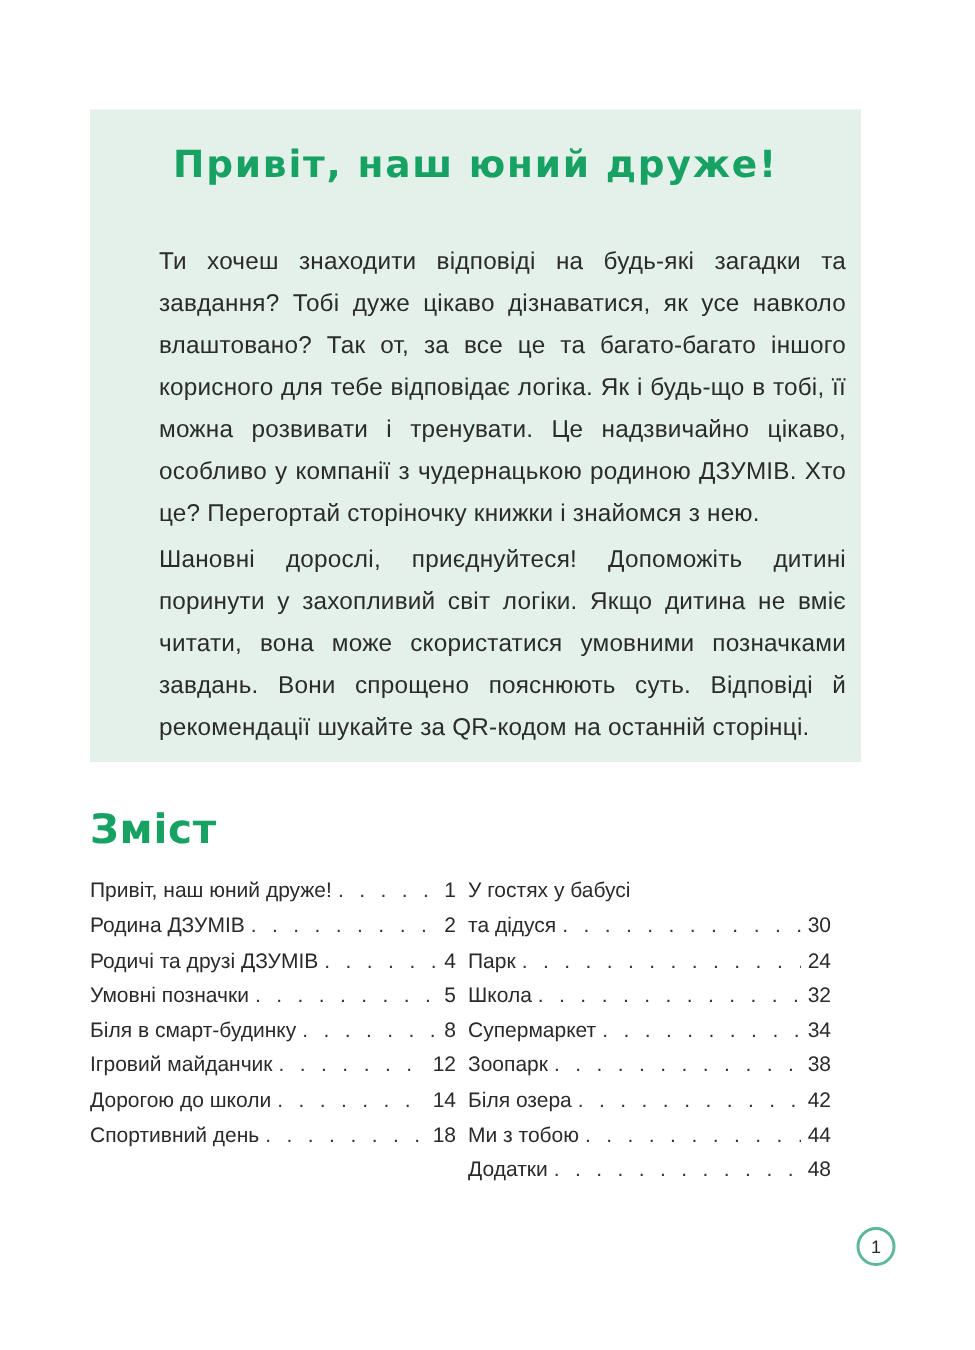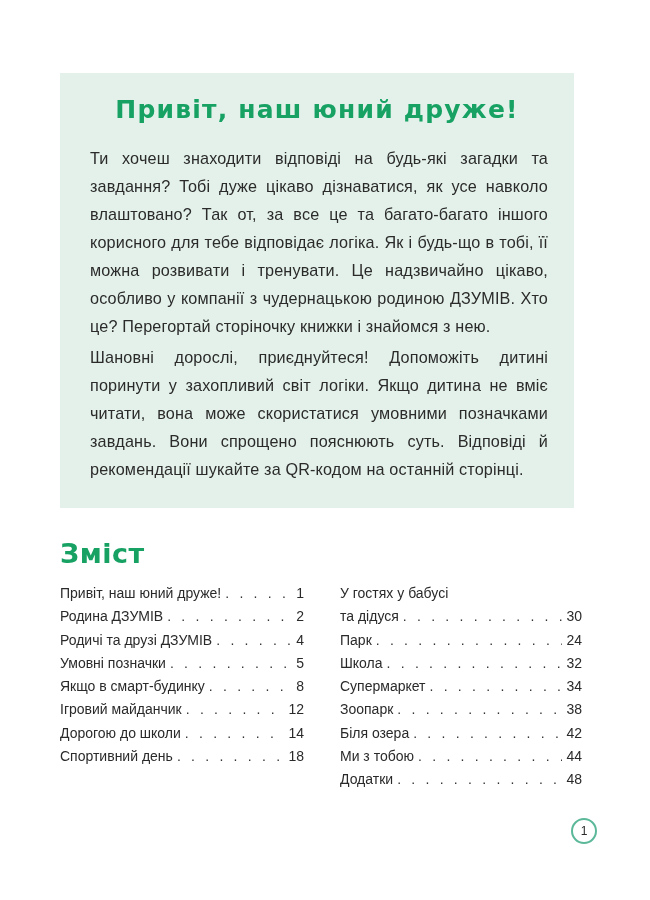--- a/index.html
+++ b/index.html
@@ -2,29 +2,29 @@
 <html><head>
 <meta charset="utf-8">
 <style>
   html, body { margin:0; padding:0; }
   body { width:650px; height:900px; background:#ffffff; position:relative; overflow:hidden;
          font-family:"Liberation Sans", "DejaVu Sans", sans-serif; color:#2a2a2a; }
   .panel { position:absolute; left:60px; top:73px; width:514px; height:435px; background:#e3f1ea; }
   .panel h1 { position:absolute; left:0; top:22px; width:100%; margin:0; text-align:center;
               font-family:"DejaVu Sans", sans-serif; font-weight:bold; font-size:25px; letter-spacing:1.2px;
               color:#17a264; }
-  .para { position:absolute; left:30px; width:458px; margin:0; font-size:16.2px; line-height:28px;
+  .para { position:absolute; left:30px; width:458px; margin:16px; font-size:16.2px; line-height:28px;
           text-align:justify; color:#2b2b2b; letter-spacing:0.15px; }
   .p1 { top:71px; }
   .p2 { top:270px; }
   .toc-title { position:absolute; left:60px; top:538px; margin:0; font-family:"DejaVu Sans", sans-serif;
                font-weight:bold; font-size:27px; color:#17a264; letter-spacing:0.5px; }
   .col { position:absolute; top:585px; width:244px; }
   .col.left { left:60px; }
-  .col.right { left:340px; width:242px; }
+  .col.right { left:312px; width:242px; }
   .row { display:flex; align-items:baseline; height:23.3px; font-size:14px; color:#2a2a2a; white-space:nowrap; }
   .row .lbl { flex:0 0 auto; }
   .row .dots { flex:1 1 auto; overflow:hidden; margin:0 4px; letter-spacing:3.2px; color:#333; }
   .row .dots::before { content:". . . . . . . . . . . . . . . . . . . . . . . . . . . . . . . . . . . . . . . . . . . ."; }
   .row .pg { flex:0 0 auto; text-align:right; }
   .row.single { height:23.3px; }
   .page-num { position:absolute; left:571px; top:818px; width:26px; height:26px; border:2px solid #5cb89a;
               border-radius:50%; box-sizing:border-box; text-align:center; line-height:22px; font-size:12px;
               color:#2a2a2a; }
 </style>
@@ -54,21 +54,21 @@
       <span class="lbl">Родичі та друзі ДЗУМІВ</span>
       <span class="dots"></span>
       <span class="pg">4</span>
     </div>
   <div class="row">
       <span class="lbl">Умовні позначки</span>
       <span class="dots"></span>
       <span class="pg">5</span>
     </div>
   <div class="row">
-      <span class="lbl">Якщо в смарт-будинку</span>
+      <span class="lbl">Біля в смарт-будинку</span>
       <span class="dots"></span>
       <span class="pg">8</span>
     </div>
   <div class="row">
       <span class="lbl">Ігровий майданчик</span>
       <span class="dots"></span>
       <span class="pg">12</span>
     </div>
   <div class="row">
       <span class="lbl">Дорогою до школи</span>

